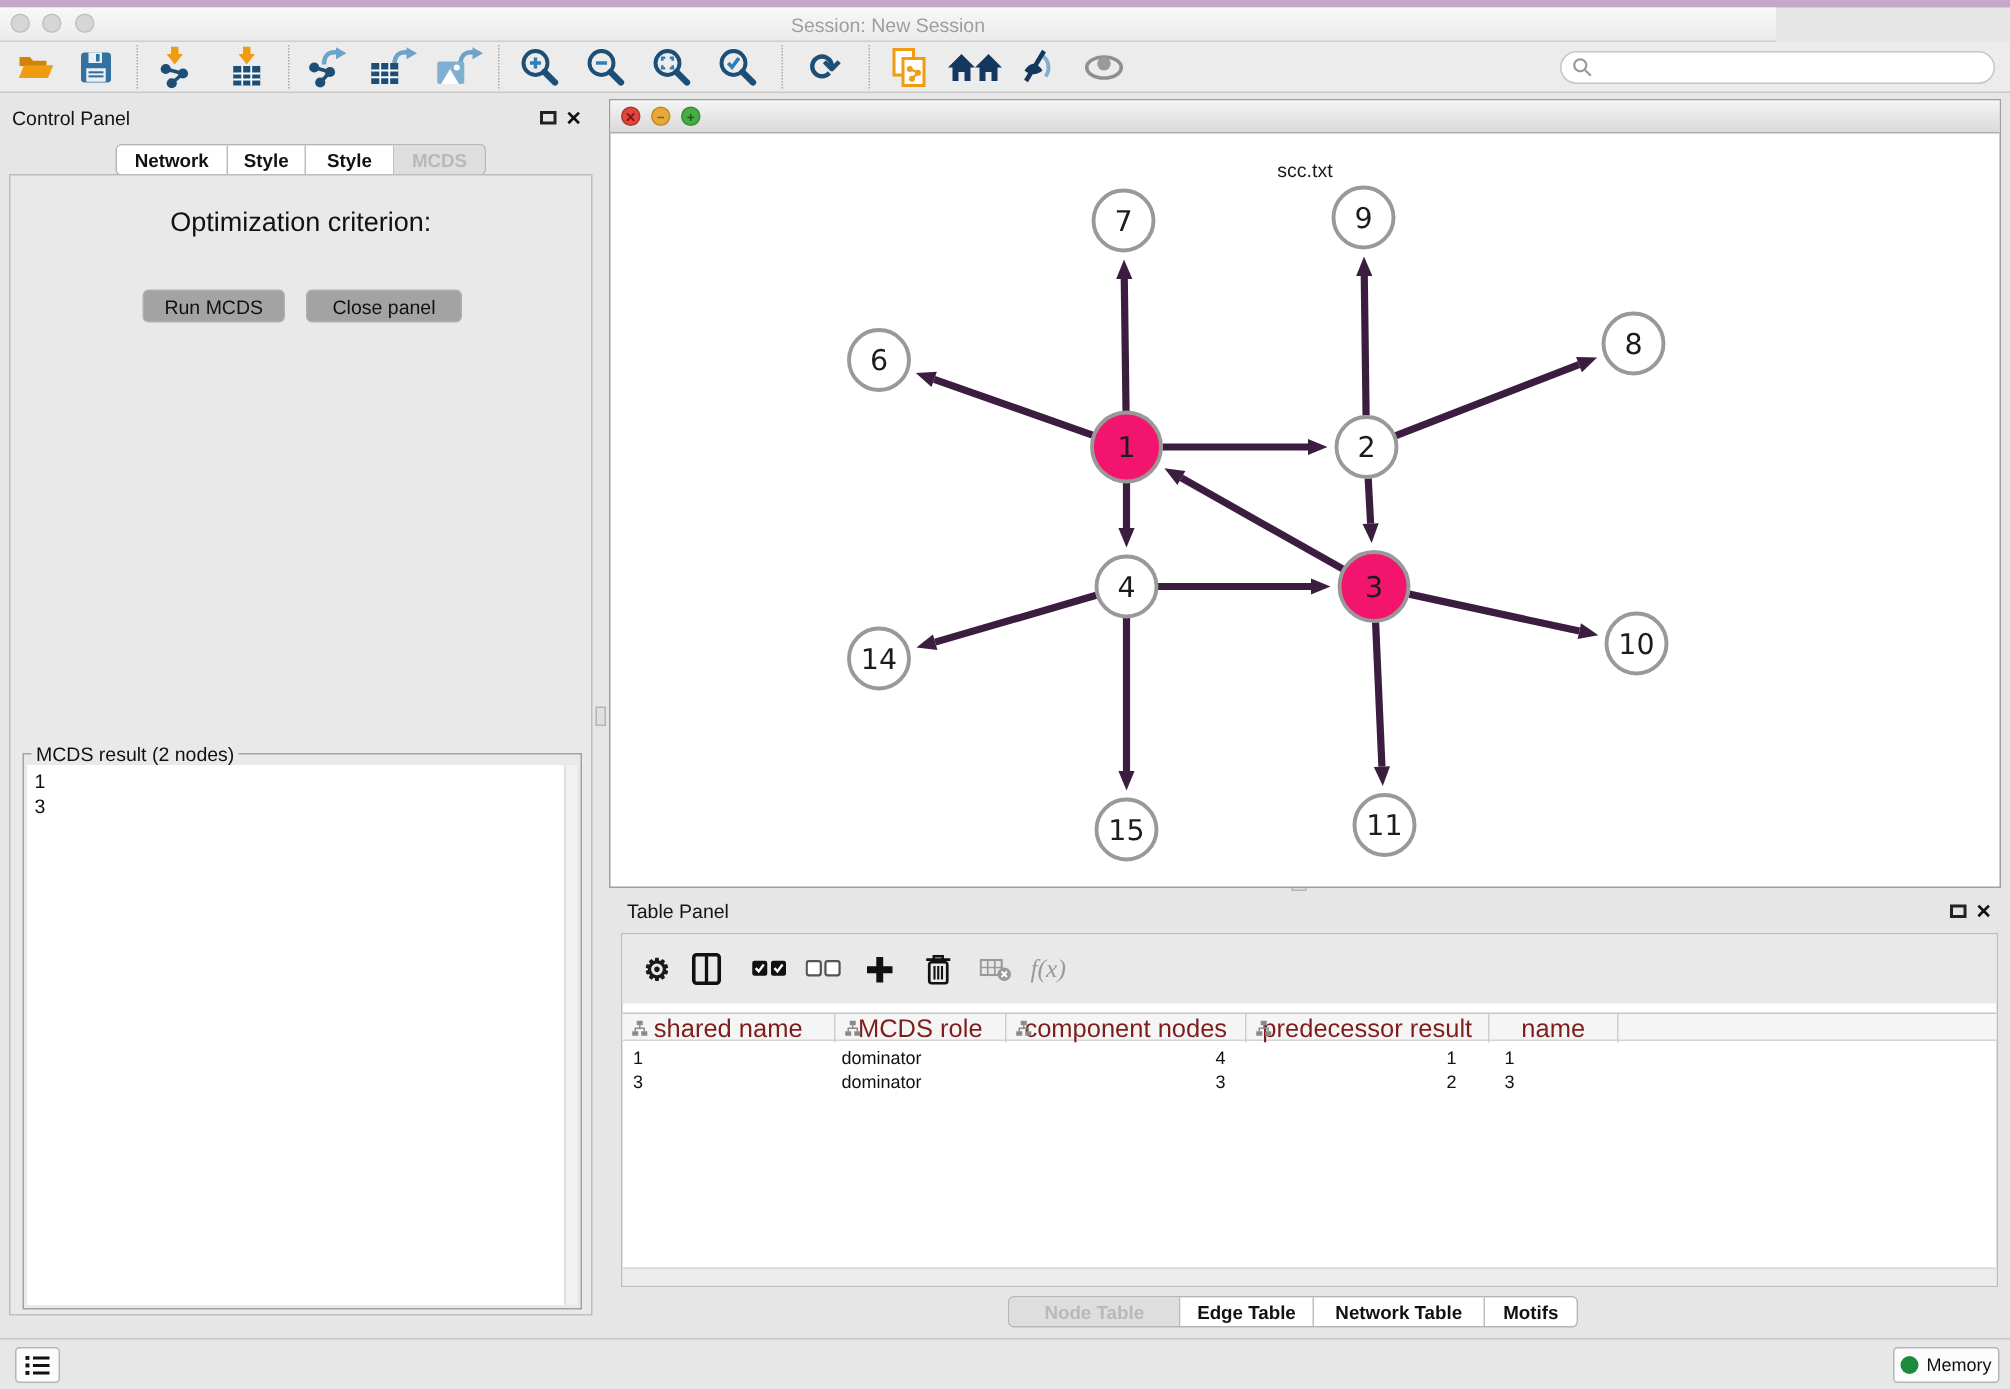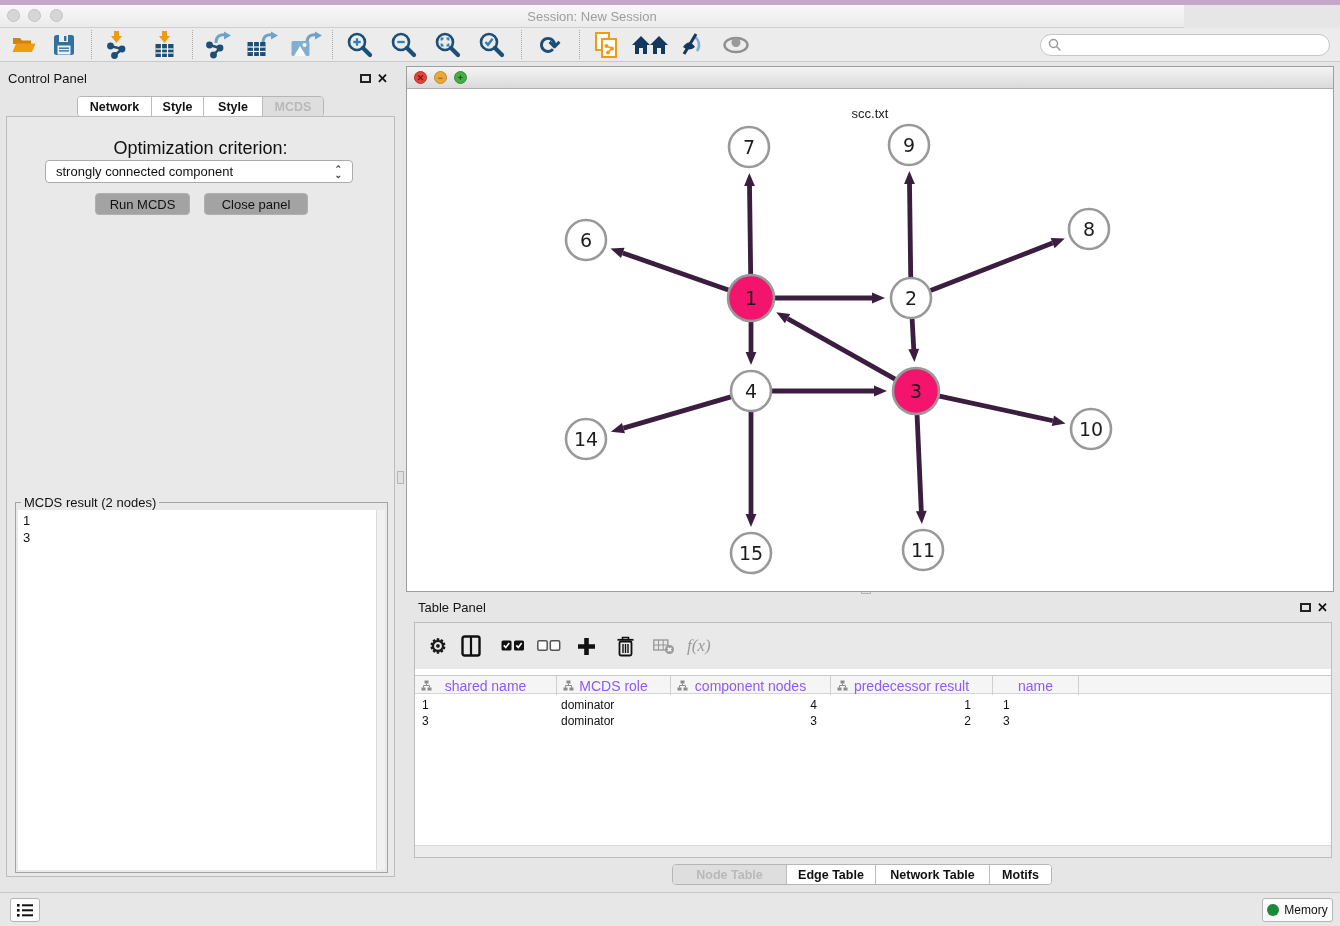--- a/index.html
+++ b/index.html
@@ -71,21 +71,21 @@
   #tp-title { left:418px; top:600px; font-size:13px; color:#141414; }
   #tp-box { left:414px; top:622px; width:918px; height:236px; border:1px solid #bdbdbd;
     background:#fff; }
   #tp-toolbar { left:0; top:0; width:100%; height:46px; background:#e9e9e9; }
   .tpi { top:9px; height:28px; display:flex; align-items:center; }
   .glyph-gear { font-size:20px; color:#1a1a1a; font-weight:bold; }
   .fx { font-family:"Liberation Serif", serif; font-style:italic; font-size:17px; color:#9a9a9a; }
   #tbl-header { left:0; top:52px; width:100%; height:19px; background:#f5f5f5;
     border-top:1px solid #c9c9c9; border-bottom:1px solid #d4d4d4; }
   .th { top:0; height:19px; border-right:1px solid #cfcfcf; display:flex; align-items:center;
-    justify-content:center; font-size:14px; color:#8b5cf6; }
+    justify-content:center; font-size:17px; color:#7f1d1d; }
   .th .tree { position:absolute; left:6px; top:4px; }
   .td { height:16px; font-size:12px; color:#111; display:flex; align-items:center; }
   .tr { left:0; width:100%; height:16px; }
 
   
   #status-bar { left:0; top:892px; width:1340px; height:34px; background:#e7e7e7;
     border-top:1px solid #c6c6c6; }
   #list-btn { left:10px; top:5px; width:30px; height:24px; background:#fcfcfc;
     border:1px solid #b6b6b6; border-radius:3px; display:flex; align-items:center; justify-content:center;}
   #memory-btn { left:1262px; top:5px; width:71px; height:24px; background:#fcfcfc;
@@ -256,27 +256,20 @@
 
 <div class="seg-bar abs" style="left:77px;top:96px">
   <div class="seg" style="width:74px">Network</div>
   <div class="seg" style="width:52px">Style</div>
   <div class="seg" style="width:59px">Style</div>
   <div class="seg active" style="width:60px">MCDS</div>
 </div>
 
 <div id="cp-box" class="abs">
   <div id="opt-label" class="abs">Optimization criterion:</div>
-  <div id="criterion" class="abs">
-    <span>strongly connected component</span>
-    <span class="stepper">
-      <span>⌃</span>
-        <span>⌄</span>
-    </span>
-  </div>
   <div id="run-btn" class="push-btn abs">Run MCDS</div>
   <div id="closep-btn" class="push-btn abs">Close panel</div>
   <div id="result-box" class="abs">
     <span id="result-legend" class="abs">MCDS result (2 nodes)</span>
     <div id="result-text" class="abs">1
 3</div>
     <div id="result-scroll" class="abs"></div>
   </div>
 </div>
 

